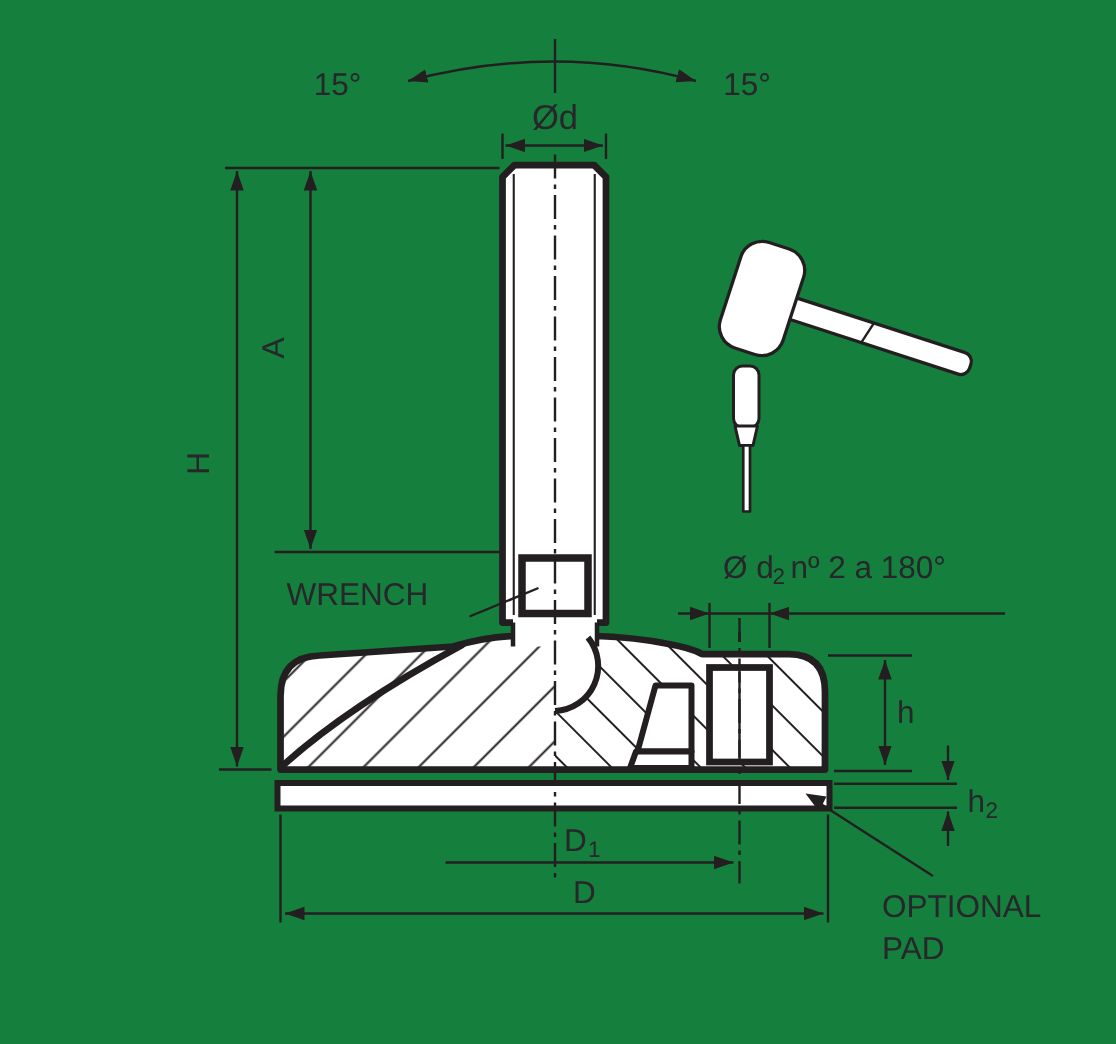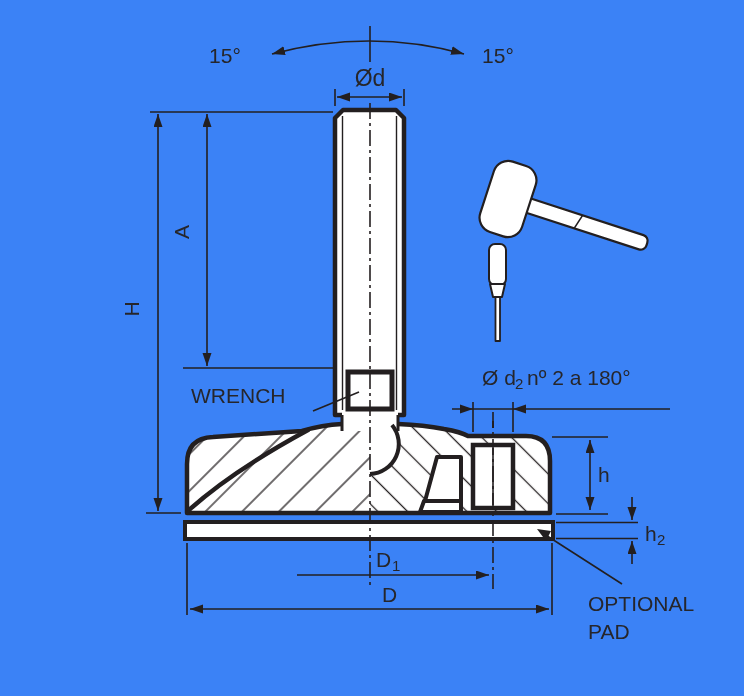--- a/index.html
+++ b/index.html
@@ -1,17 +1,17 @@
 <!DOCTYPE html>
 <html><head>
 <meta charset="utf-8">
 <style>
   html,body{margin:0;padding:0;background:#ffffff;}
   #stage{
-    position:relative;width:744px;height:696px;background:#3b82f6;
+    position:relative;width:744px;height:696px;background:#15803d;
     font-family:"Liberation Sans", sans-serif;overflow:hidden;
   }
   svg text{
     font-family:"Liberation Sans", sans-serif;
     fill:#26262b;
   }
   .lbl{font-size:21px;}
   .lbl-lg{font-size:23px;}
   .sub{font-size:15px;}
 </style>

